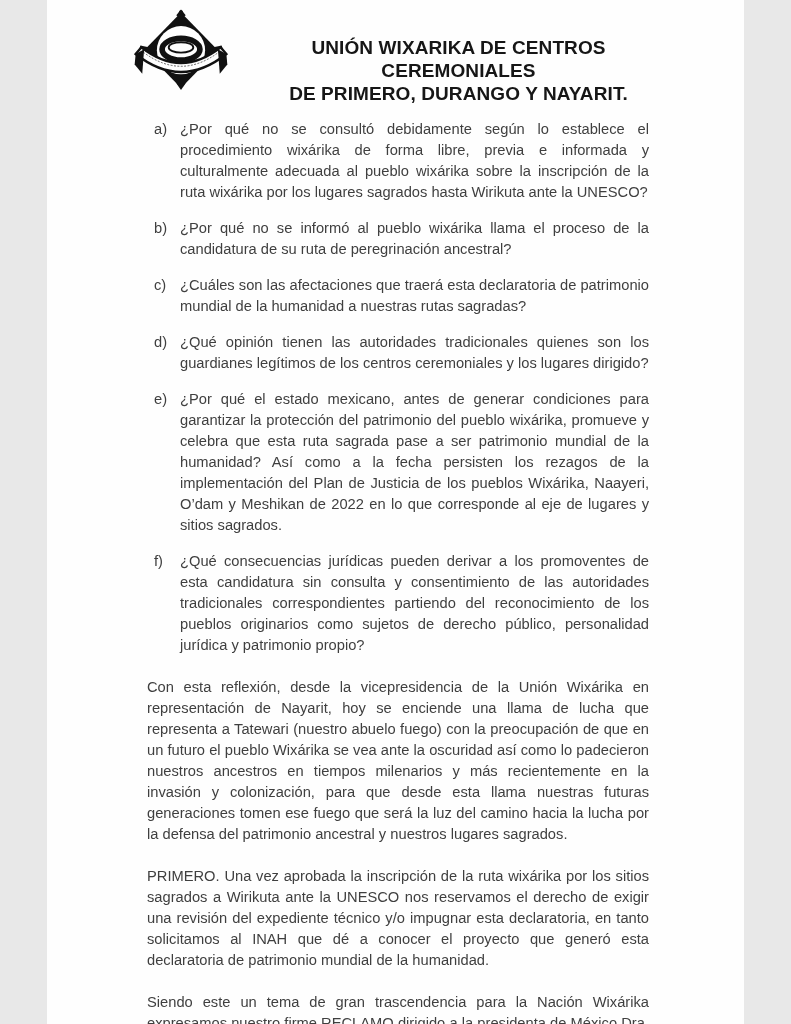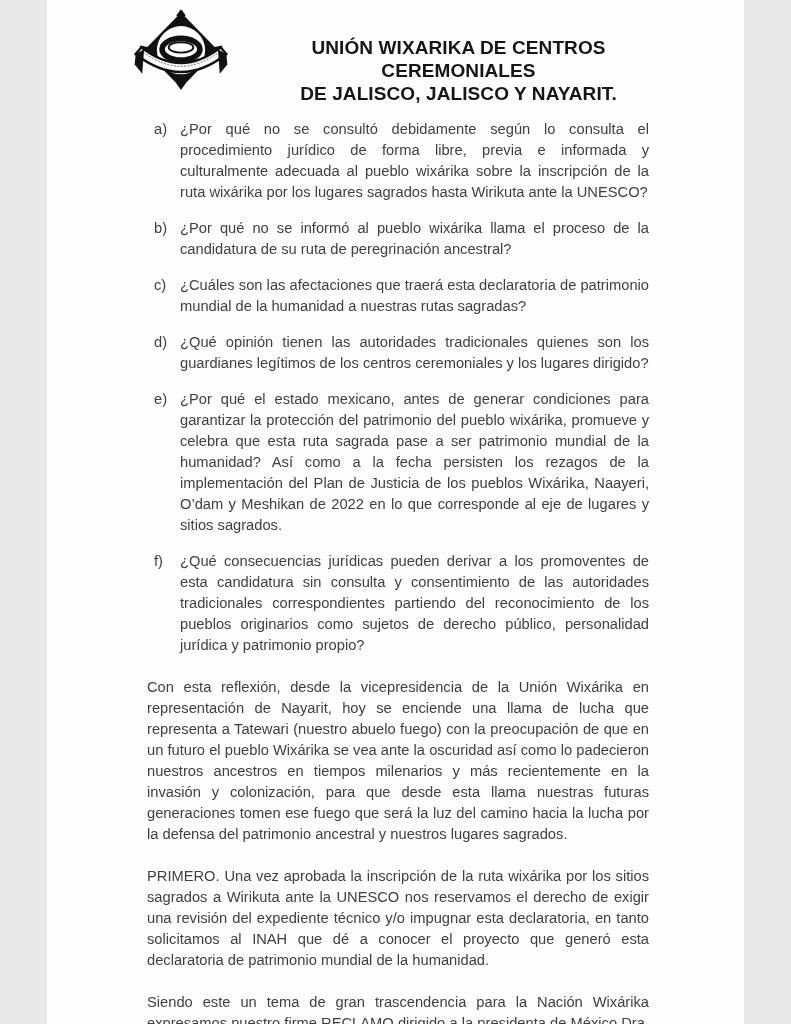--- a/index.html
+++ b/index.html
@@ -77,29 +77,29 @@
 
         <path d="M7,47 Q55,85 103,47 L97,40 Q55,73 13,40 Z" fill="#fefefe" stroke="#111" stroke-width="2.5"></path>
         <path d="M15,45 Q55,75 95,45" fill="none" stroke="#555" stroke-width="1" stroke-dasharray="2,1.6"></path>
 
         <polygon points="7,47 16,42 14,68 6,58" fill="#111"></polygon>
         <polygon points="103,47 94,42 96,68 104,58" fill="#111"></polygon>
       </svg>
     </div>
     <div class="org-title">
       <span style="display:block">UNIÓN WIXARIKA DE CENTROS CEREMONIALES</span>
-      <span style="display:block">DE JALISCO, JALISCO Y NAYARIT.</span>
+      <span style="display:block">DE PRIMERO, DURANGO Y NAYARIT.</span>
     </div>
   </div>
 
   <div class="content">
 
     <div class="question">
       <span class="q-label">a)</span>
-      <span class="q-text">¿Por qué no se consultó debidamente según lo consulta el procedimiento jurídico de forma libre, previa e informada y culturalmente adecuada al pueblo wixárika sobre la inscripción de la ruta wixárika por los lugares sagrados hasta Wirikuta ante la UNESCO?</span>
+      <span class="q-text">¿Por qué no se consultó debidamente según lo establece el procedimiento wixárika de forma libre, previa e informada y culturalmente adecuada al pueblo wixárika sobre la inscripción de la ruta wixárika por los lugares sagrados hasta Wirikuta ante la UNESCO?</span>
     </div>
 
     <div class="question">
       <span class="q-label">b)</span>
       <span class="q-text">¿Por qué no se informó al pueblo wixárika llama el proceso de la candidatura de su ruta de peregrinación ancestral?</span>
     </div>
 
     <div class="question">
       <span class="q-label">c)</span>
       <span class="q-text">¿Cuáles son las afectaciones que traerá esta declaratoria de patrimonio mundial de la humanidad a nuestras rutas sagradas?</span>

